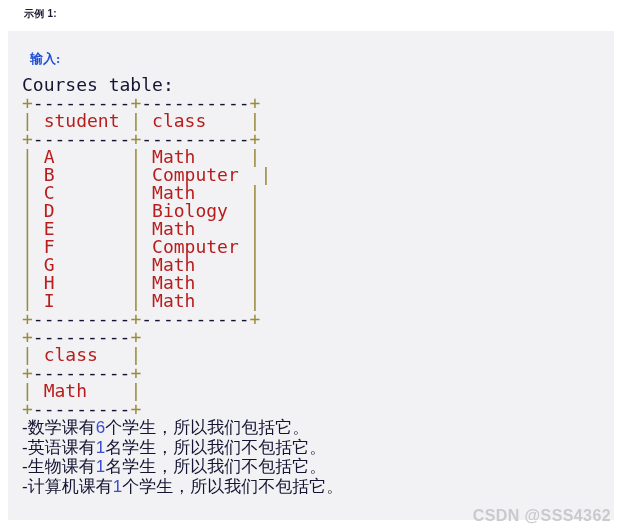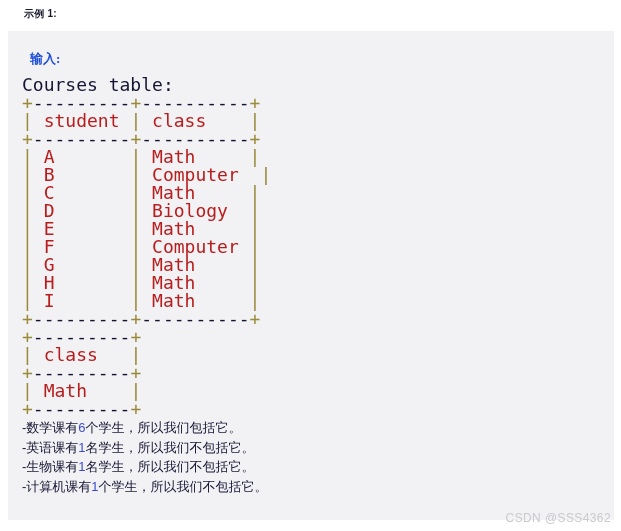--- a/index.html
+++ b/index.html
@@ -54,36 +54,37 @@
     padding: 0;
     color: #141432;
     white-space: pre;
   }
   pre.mono .pipe { color: #9a8b3a; }
   pre.mono .plus { color: #9a8b3a; }
   pre.mono .dash { color: #141432; }
   pre.mono .val  { color: #b91c1c; }
   .explain {
     font-family: "Liberation Sans", sans-serif;
-    font-size: 13px;
+    font-size: 17px;
     line-height: 19.5px;
     color: #141432;
     margin: 0;
     padding: 0;
     white-space: pre;
   }
   .explain .num { color: #3b4ccc; }
   .watermark {
     position: absolute;
     right: 10px;
     bottom: 6px;
     font-family: "Liberation Sans", sans-serif;
-    font-size: 12px;
+    font-size: 16px;
     color: #c9c9cf;
     letter-spacing: 0.4px;
+    font-weight: bold;
   }
 </style>
 </head>
 <body>
 
 <div id="page">
 
   <div class="section-title">示例 1:</div>
 
   <div class="code-panel">

